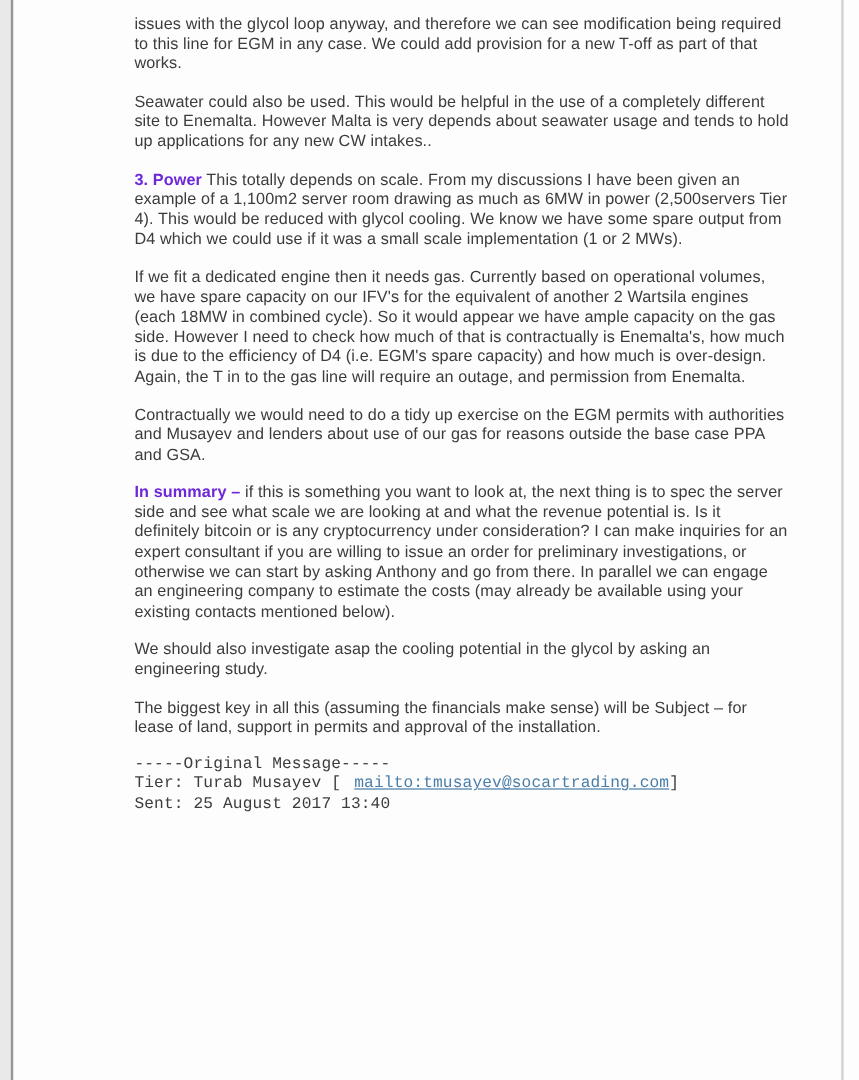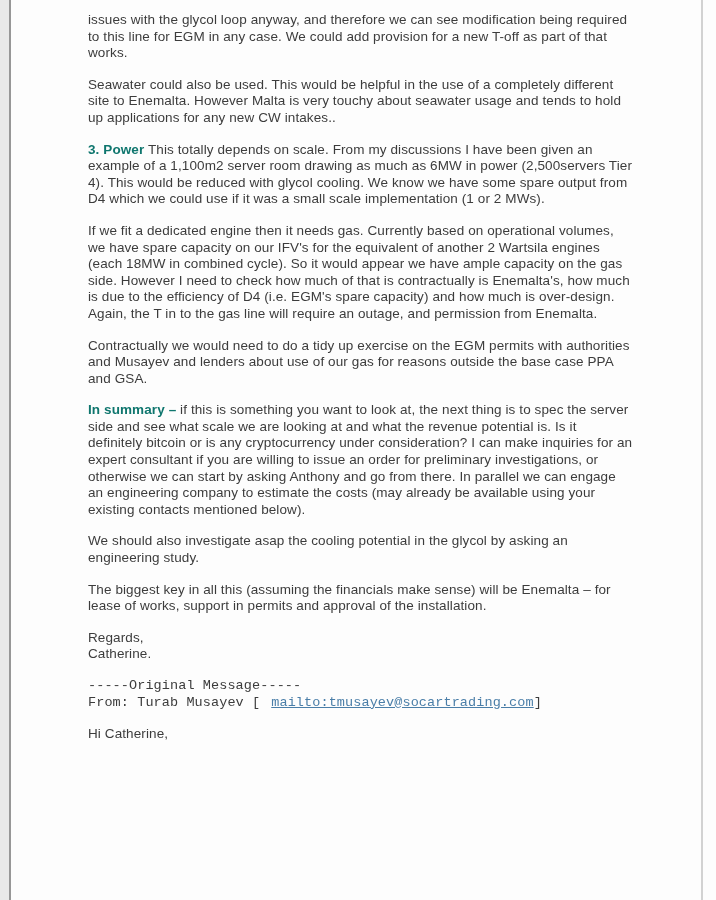--- a/index.html
+++ b/index.html
@@ -23,34 +23,34 @@
     border-right: 2px solid #979797;
   }
   .edge-line-right {
     position: absolute;
     left: 701px; top: 0;
     width: 2px; height: 100%;
     background: #d2d2d2;
   }
   .content {
     position: absolute;
-    left: 88px;
+    left: 112px;
     top: 12px;
     width: 546px;
     color: #3c3c3c;
     font-size: 13.5px;
     line-height: 16.6px;
     letter-spacing: 0.1px;
   }
   .para {
     margin: 0 0 15px 0;
     white-space: pre-line;
   }
   .para strong {
-    color: #0f766e;
+    color: #6d28d9;
   }
   .msg-block {
     margin: 0 0 15px 0;
     font-family: Liberation Mono, monospace;
   }
   .msg-line {
     white-space: nowrap;
   }
   a.email-link {
     color: #4a7ea8;
@@ -63,39 +63,37 @@
 <body>
 
 <div class="photo-page">
   <div class="edge-strip-left"></div>
   <div class="edge-line-right"></div>
 
   <div class="content">
 
     <p class="para">issues with the glycol loop anyway, and therefore we can see modification being required to this line for EGM in any case. We could add provision for a new T-off as part of that works.</p>
 
-    <p class="para">Seawater could also be used. This would be helpful in the use of a completely different site to Enemalta. However Malta is very touchy about seawater usage and tends to hold up applications for any new CW intakes..</p>
+    <p class="para">Seawater could also be used. This would be helpful in the use of a completely different site to Enemalta. However Malta is very depends about seawater usage and tends to hold up applications for any new CW intakes..</p>
 
     <p class="para"><strong>3. Power</strong><span> This totally depends on scale. From my discussions I have been given an example of a 1,100m2 server room drawing as much as 6MW in power (2,500servers Tier 4).  This would be reduced with glycol cooling. We know we have some spare output from D4 which we could use if it was a small scale implementation (1 or 2 MWs).</span></p>
 
     <p class="para">If we fit a dedicated engine then it needs gas. Currently based on operational volumes, we have spare capacity on our IFV's for the equivalent of another 2 Wartsila engines (each 18MW in combined cycle).  So it would appear we have ample capacity on the gas side. However I need to check how much of that is contractually is Enemalta's, how much is due to the efficiency of D4 (i.e. EGM's spare capacity) and how much is over-design.  Again, the T in to the gas line will require an outage, and permission from Enemalta.</p>
 
     <p class="para">Contractually we would need to do a tidy up exercise on the EGM permits with authorities and Musayev and lenders about use of our gas for reasons outside the base case PPA and GSA.</p>
 
     <p class="para"><strong>In summary –</strong><span> if this is something you want to look at, the next thing is to spec the server side and see what scale we are looking at and what the revenue potential is. Is it definitely bitcoin or is any cryptocurrency under consideration? I can make inquiries for an expert consultant if you are willing to issue an order for preliminary investigations, or otherwise we can start by asking Anthony and go from there. In parallel we can engage an engineering company to estimate the costs (may already be available using your existing contacts mentioned below).</span></p>
 
     <p class="para">We should also investigate asap the cooling potential in the glycol by asking an engineering study.</p>
 
-    <p class="para">The biggest key in all this (assuming the financials make sense) will be Enemalta – for lease of works, support in permits and approval of the installation.</p>
+    <p class="para">The biggest key in all this (assuming the financials make sense) will be Subject – for lease of land, support in permits and approval of the installation.</p>
 
-    <p class="para">Regards,
-Catherine.</p>
 
     <div class="msg-block">
       <div class="msg-line">-----Original Message-----</div>
-      <div class="msg-line"><span>From: Turab Musayev [</span><a class="email-link">mailto:tmusayev@socartrading.com</a><span>]</span></div>
+      <div class="msg-line"><span>Tier: Turab Musayev [</span><a class="email-link">mailto:tmusayev@socartrading.com</a><span>]</span></div>
+      <div class="msg-line">Sent: 25 August 2017 13:40</div>
     </div>
 
-    <p class="para">Hi Catherine,</p>
 
 
   </div>
 </div>
 
 </body></html>

